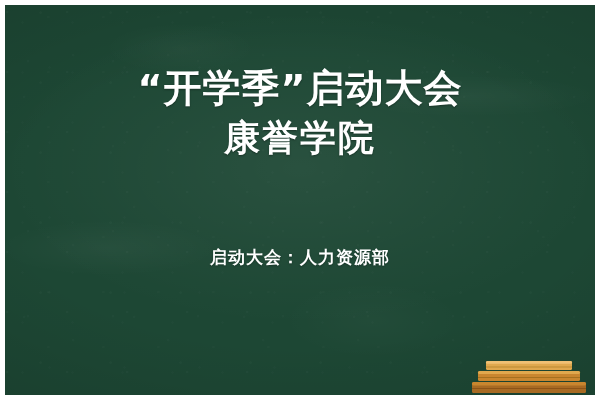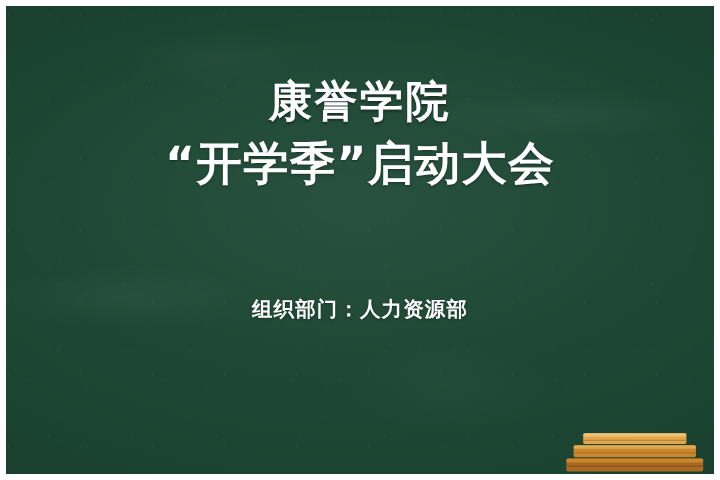--- a/index.html
+++ b/index.html
@@ -126,26 +126,26 @@
 
 <div id="slide">
 
   <div id="chalk-smears"></div>
   <div id="chalk-noise"></div>
   <div id="frame-border"></div>
 
   <div id="content">
 
     <div class="title-block">
+      <div class="title-line line-2">“开学季”启动大会</div>
       <div class="title-line line-1">康誉学院</div>
-      <div class="title-line line-2">“开学季”启动大会</div>
     </div>
 
     <div class="subtitle-block">
-      <div class="subtitle">组织部门：人力资源部</div>
+      <div class="subtitle">启动大会：人力资源部</div>
     </div>
 
   </div>
 
   <svg id="books" viewBox="0 0 118 46">
 
     <rect x="2" y="33" width="114" height="11" rx="1.5" fill="#a86a23"></rect>
     <rect x="2" y="33" width="114" height="3.5" rx="1.5" fill="#c9862f"></rect>
     <line x1="2" y1="39.5" x2="116" y2="39.5" stroke="#8d5418" stroke-width="1"></line>
 

